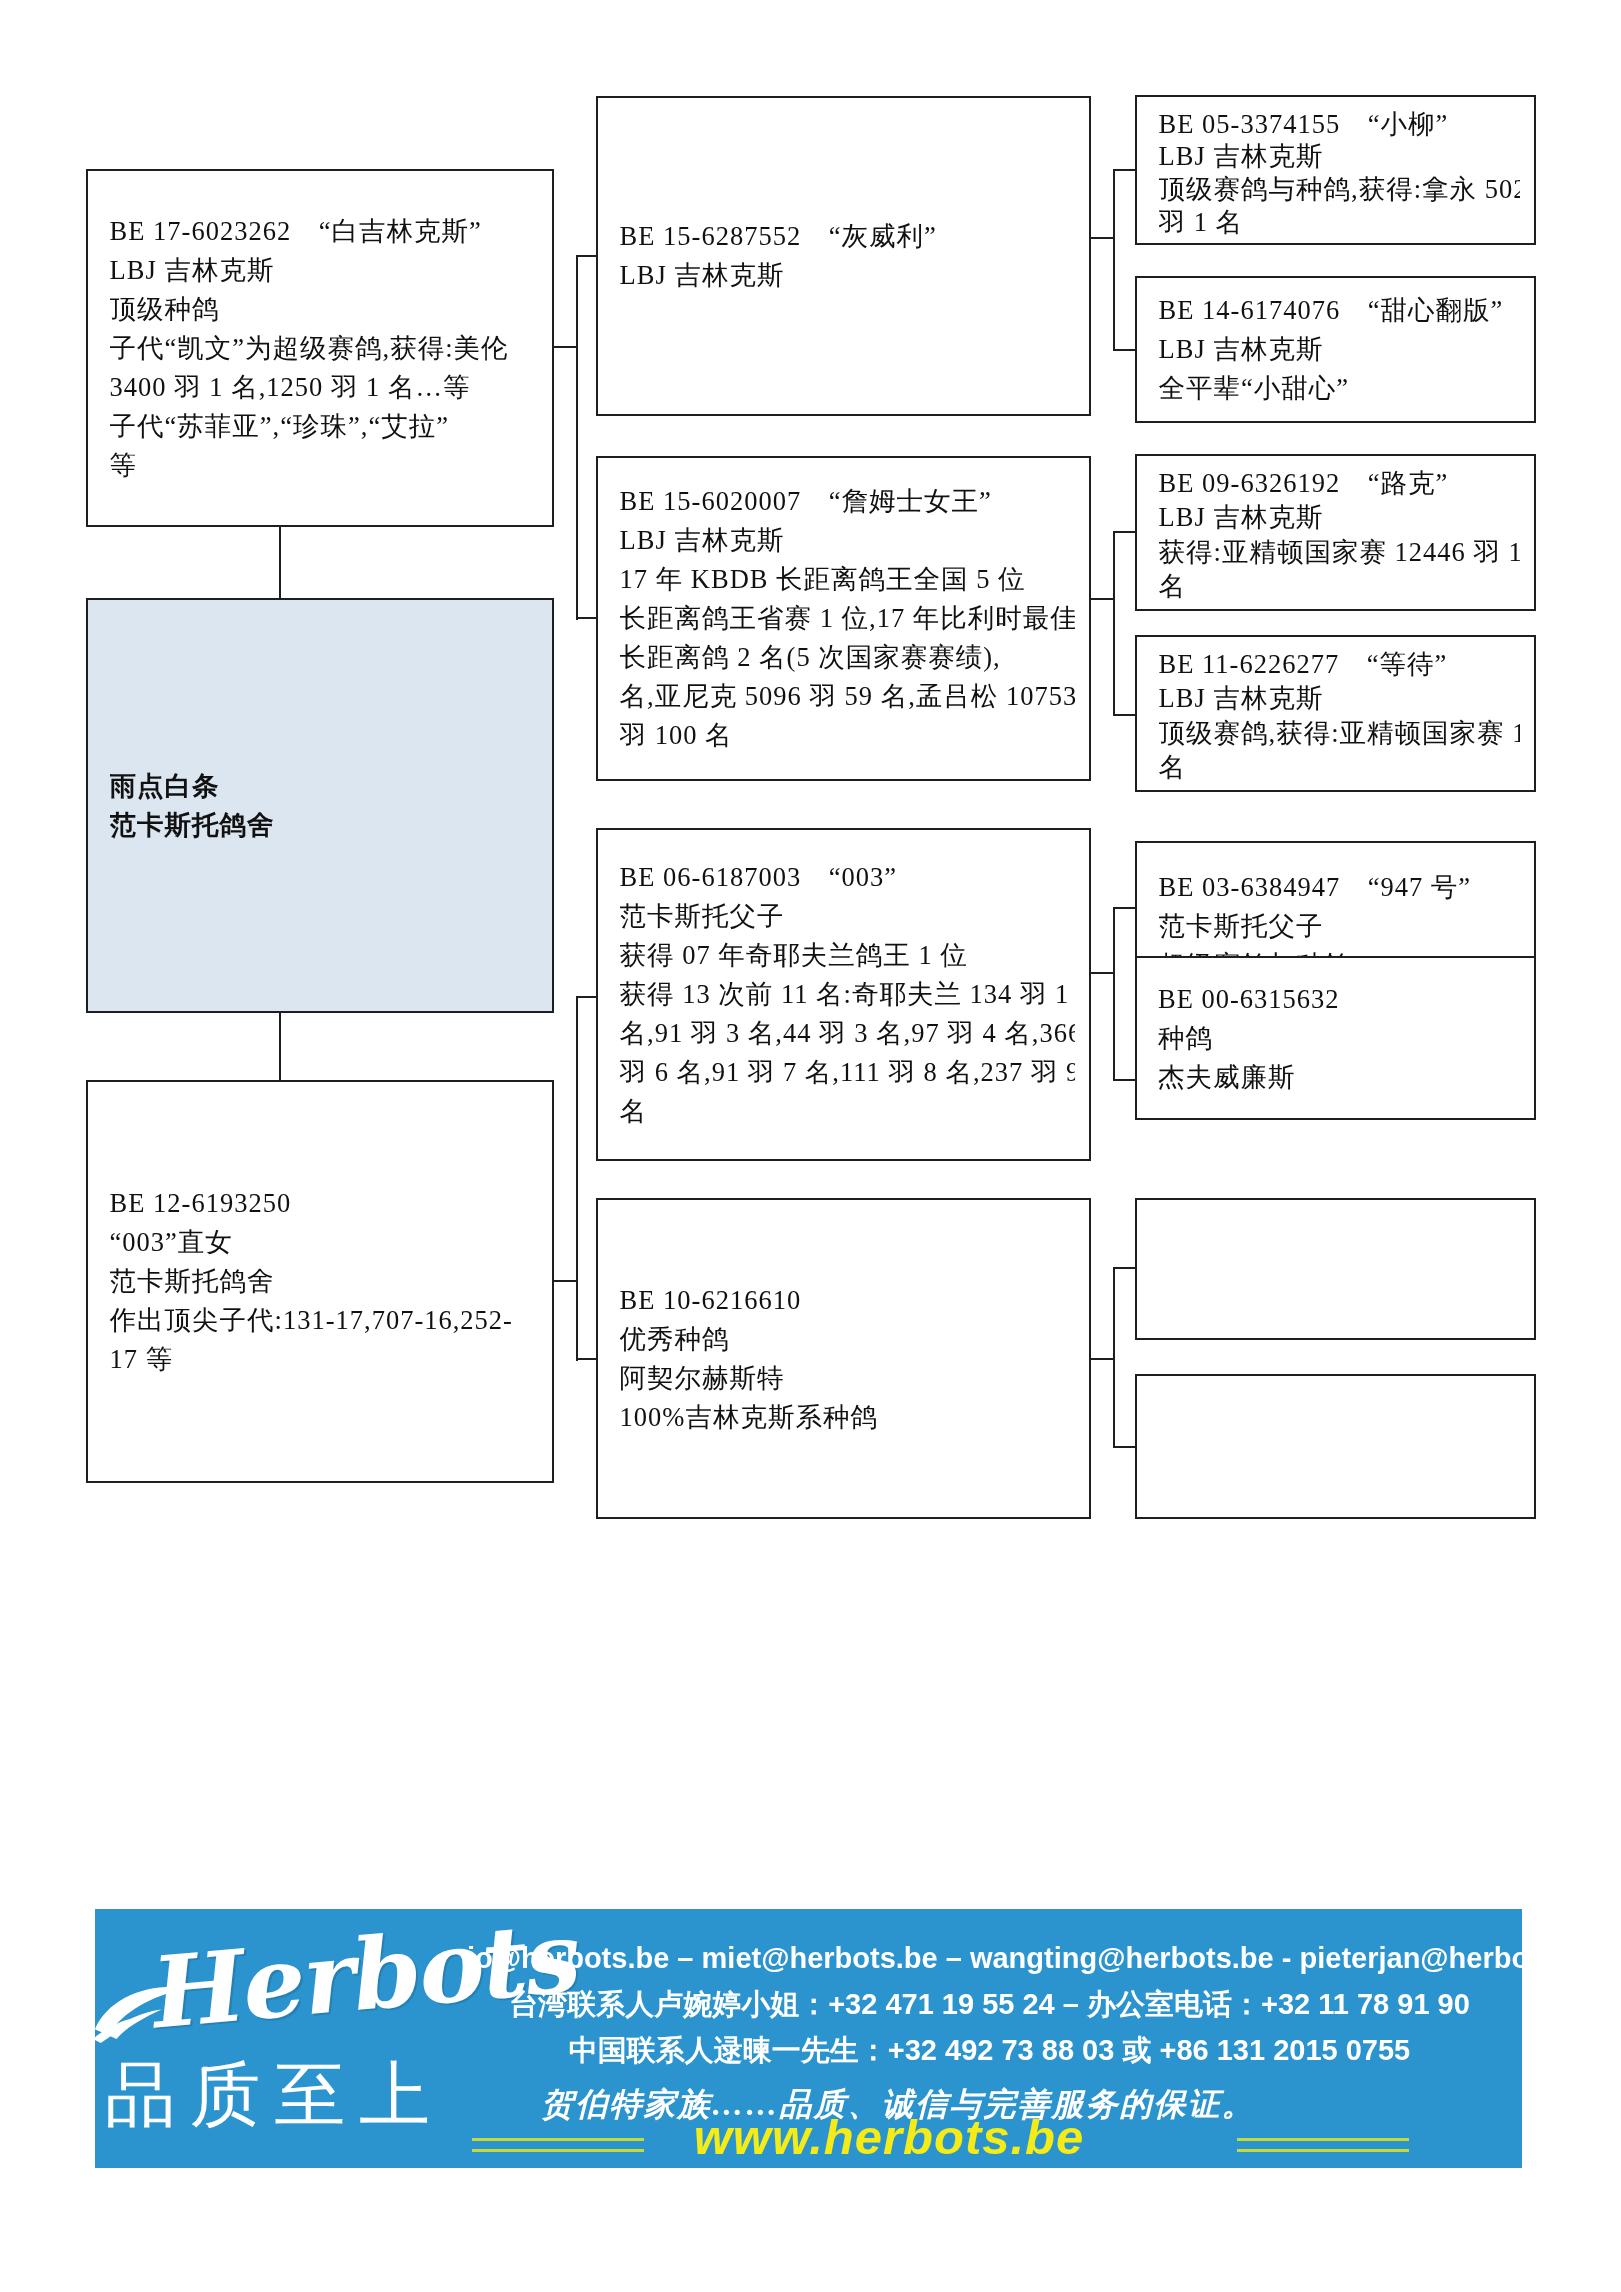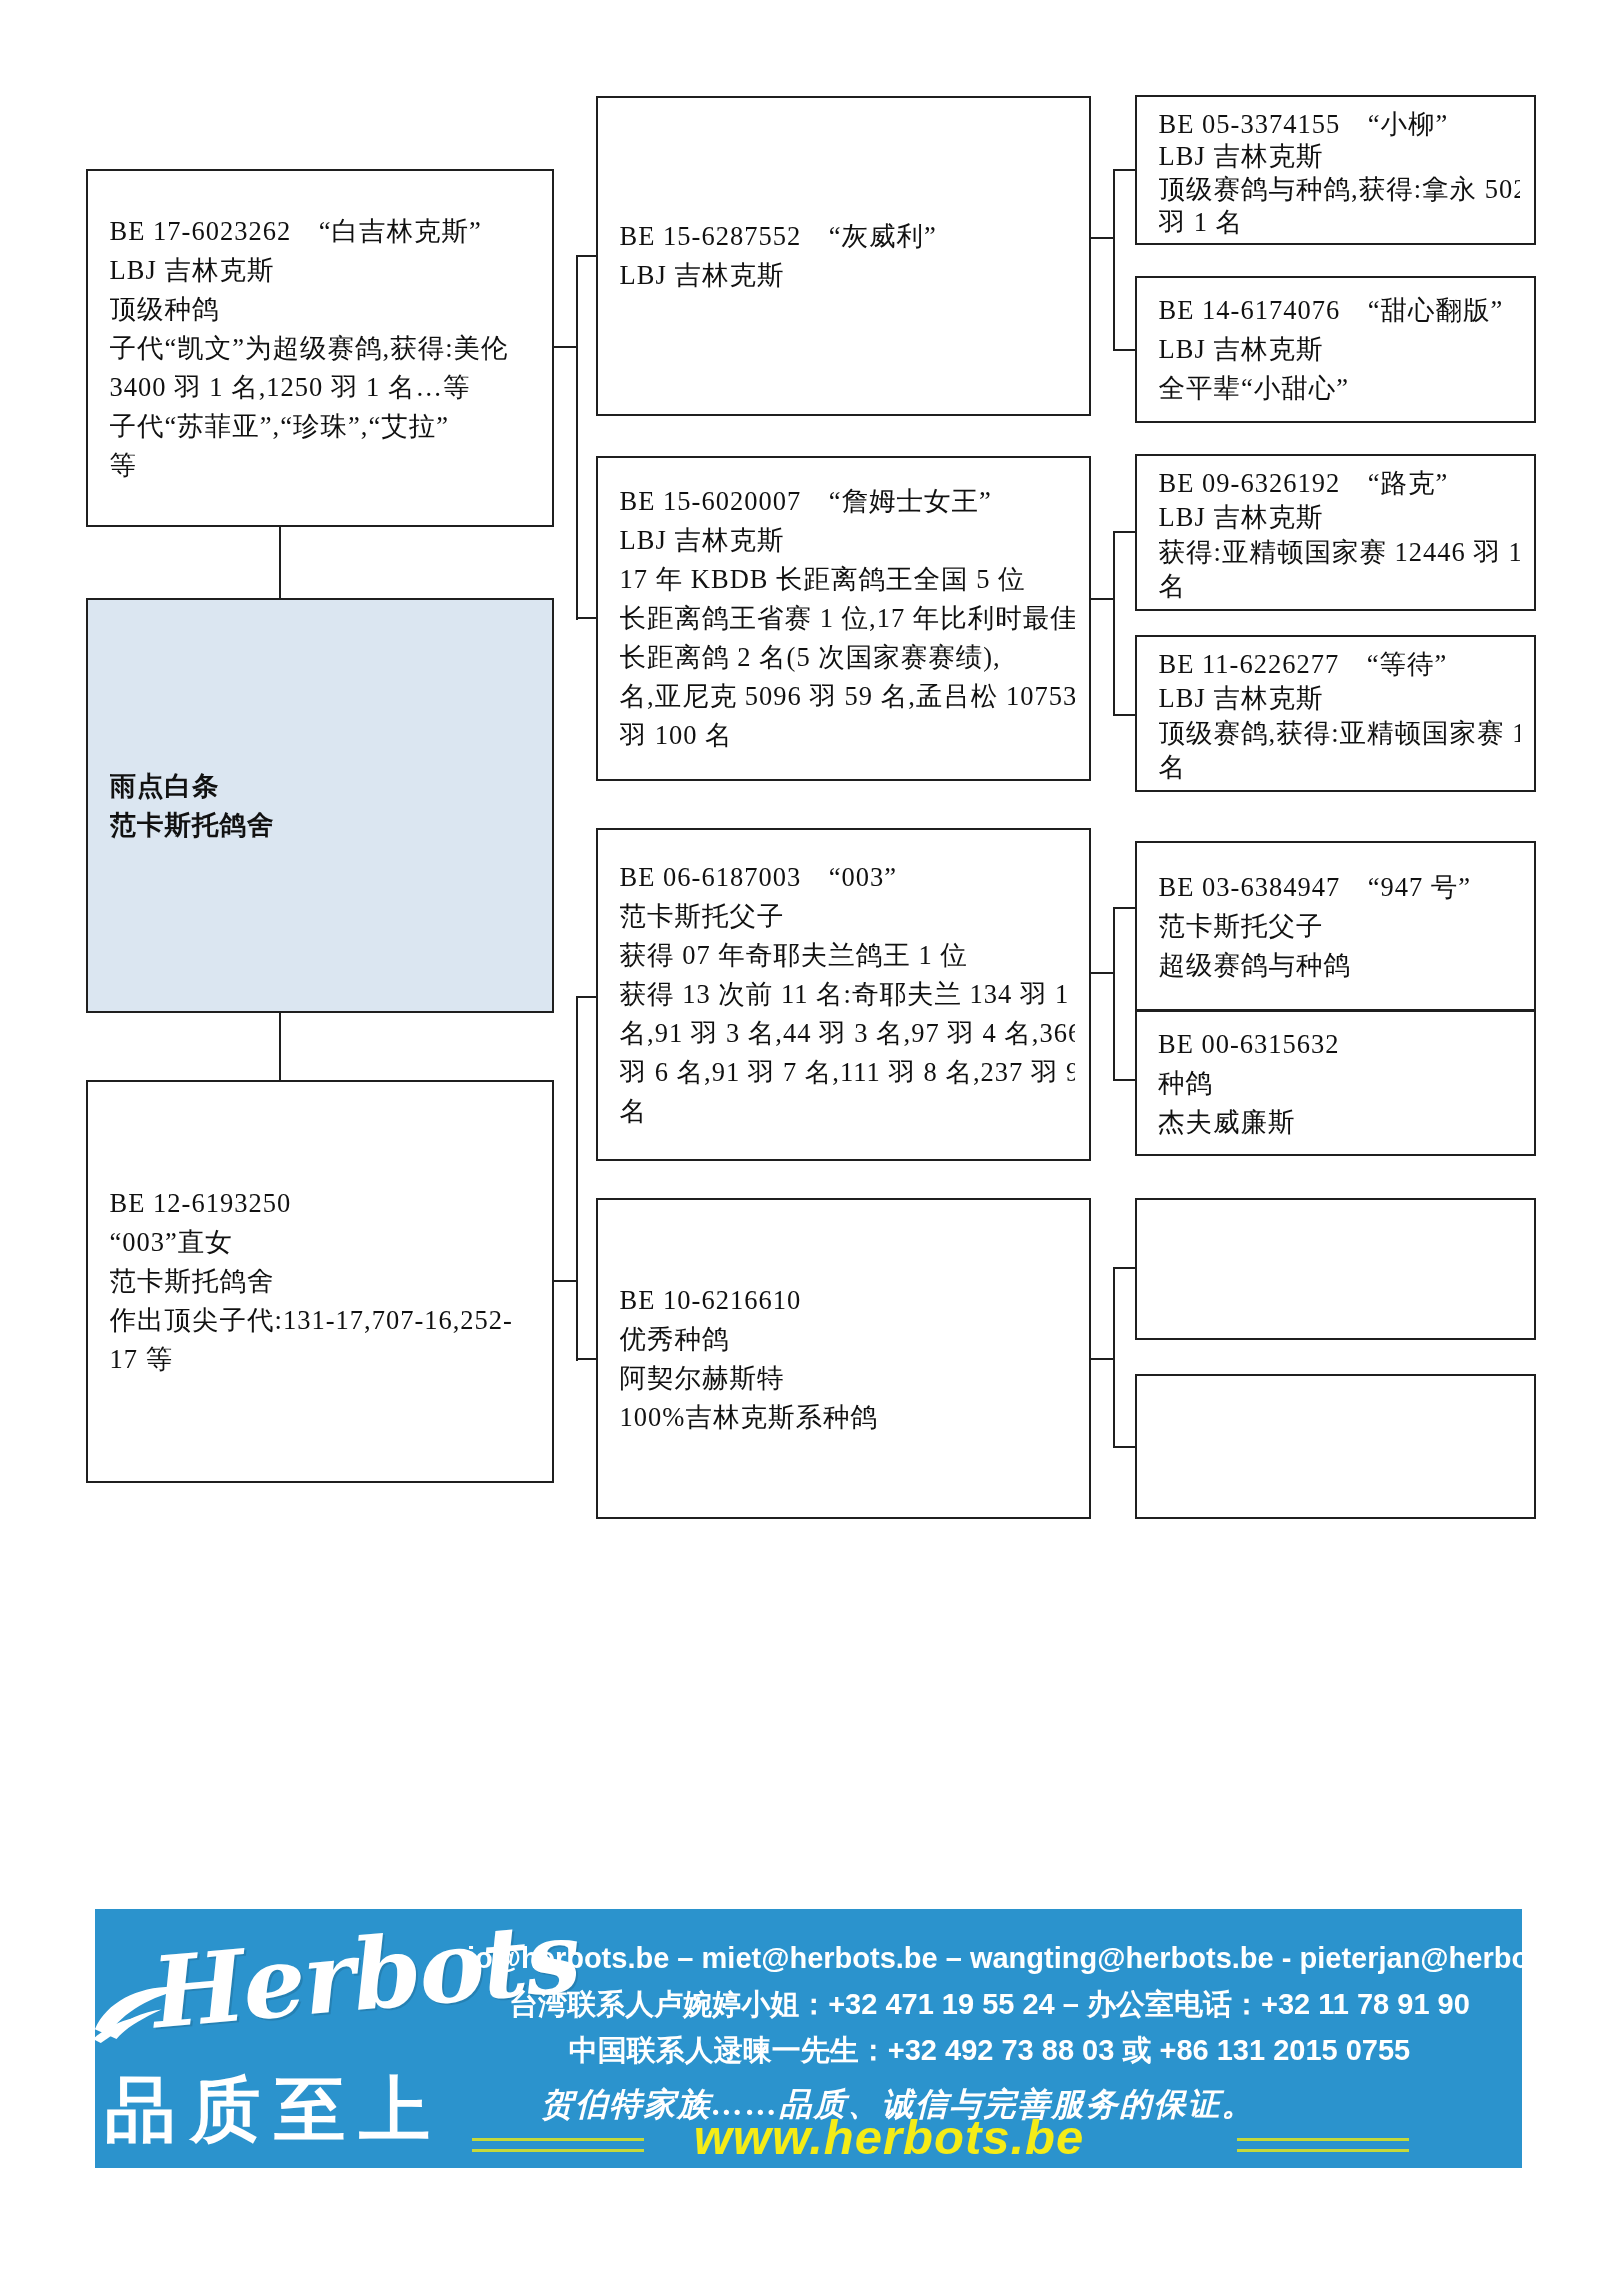--- a/index.html
+++ b/index.html
@@ -16,35 +16,35 @@
   .box-mother {left:86px;  top:1080px; width:468px; height:403px;}
   .box-m1{left:596px; top:96px;   width:495px; height:320px;}
   .box-m2{left:596px; top:456px;  width:495px; height:325px;}
   .box-m3{left:596px; top:828px;  width:495px; height:333px;}
   .box-m4{left:596px; top:1198px; width:495px; height:321px;}
   .box-r1{left:1135px; top:95px;   width:401px; height:150px;}
   .box-r2{left:1135px; top:276px;  width:401px; height:147px;}
   .box-r3{left:1135px; top:454px;  width:401px; height:157px;}
   .box-r4{left:1135px; top:635px;  width:401px; height:157px;}
   .box-r5{left:1135px; top:841px;  width:401px; height:170px;}
-  .box-r6{left:1135px; top:1010px; width:401px; height:146px;padding-left:21px;}
+  .box-r6{left:1135px; top:956px; width:401px; height:164px;padding-left:21px;}
   .box-r7{left:1135px; top:1198px; width:401px; height:142px;}
   .box-r8{left:1135px; top:1374px; width:401px; height:145px;}
   
   .hline,.vline{position:absolute;background:#1f1f1f;}
   .hline{height:2px;} .vline{width:2px;}
   
   #banner{position:absolute;left:95px;top:1909px;width:1427px;height:259px;
           font-family:"Liberation Sans","DejaVu Sans",sans-serif;}
   #logo-script{position:absolute;left:57px;top:7.8px;font-family:"DejaVu Serif",serif;
                font-style:italic;font-weight:bold;font-size:98px;color:#ffffff;
                transform:rotate(-5deg);letter-spacing:-2px;text-shadow:2px 2px 0 rgba(0,0,0,.12);}
   #logo-feather{position:absolute;left:-5.9px;top:69px;}
   #logo-slogan{position:absolute;left:9.8px;top:139px;font-family:"Liberation Serif",serif;
-               font-weight:bold;font-size:71px;letter-spacing:13.7px;color:#ffffff;margin-top:15px;}
+               font-weight:normal;font-size:71px;letter-spacing:13.7px;color:#ffffff;}
   #contact-block{position:absolute;left:372px;top:25.5px;width:1045px;text-align:center;
                  color:#ffffff;font-weight:bold;font-size:29px;line-height:46px;white-space:nowrap;}
   #tagline{position:absolute;left:372px;top:174px;width:863px;text-align:center;color:#ffffff;
            font-family:"Liberation Serif",serif;font-weight:bold;font-style:italic;
            font-size:32px;white-space:nowrap;letter-spacing:2px;}
   #website{position:absolute;left:549px;top:200px;width:490px;text-align:center;
            font-weight:bold;font-style:italic;font-size:49px;letter-spacing:1px;}
   .dbl-line{position:absolute;height:13.7px;border-top:3.9px solid;border-bottom:3.9px solid;box-sizing:border-box;}
 </style>
 </head>

